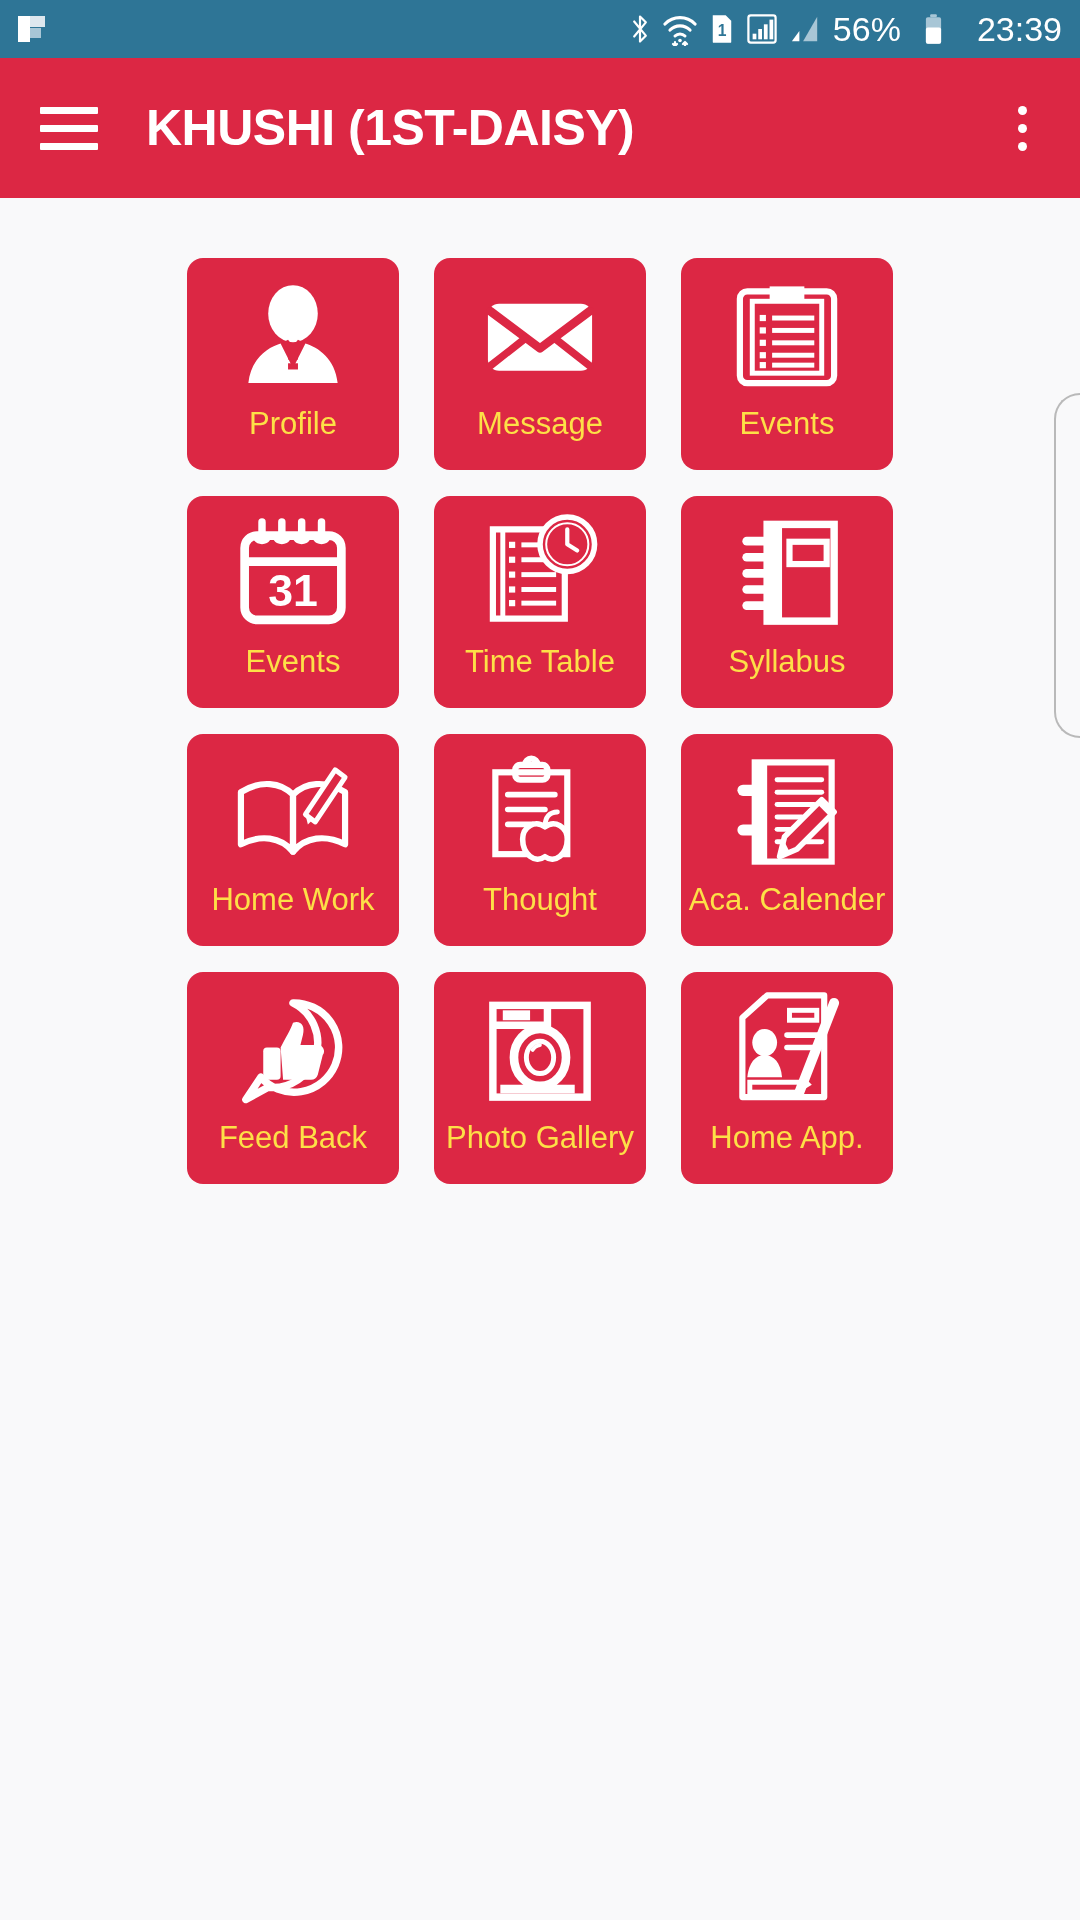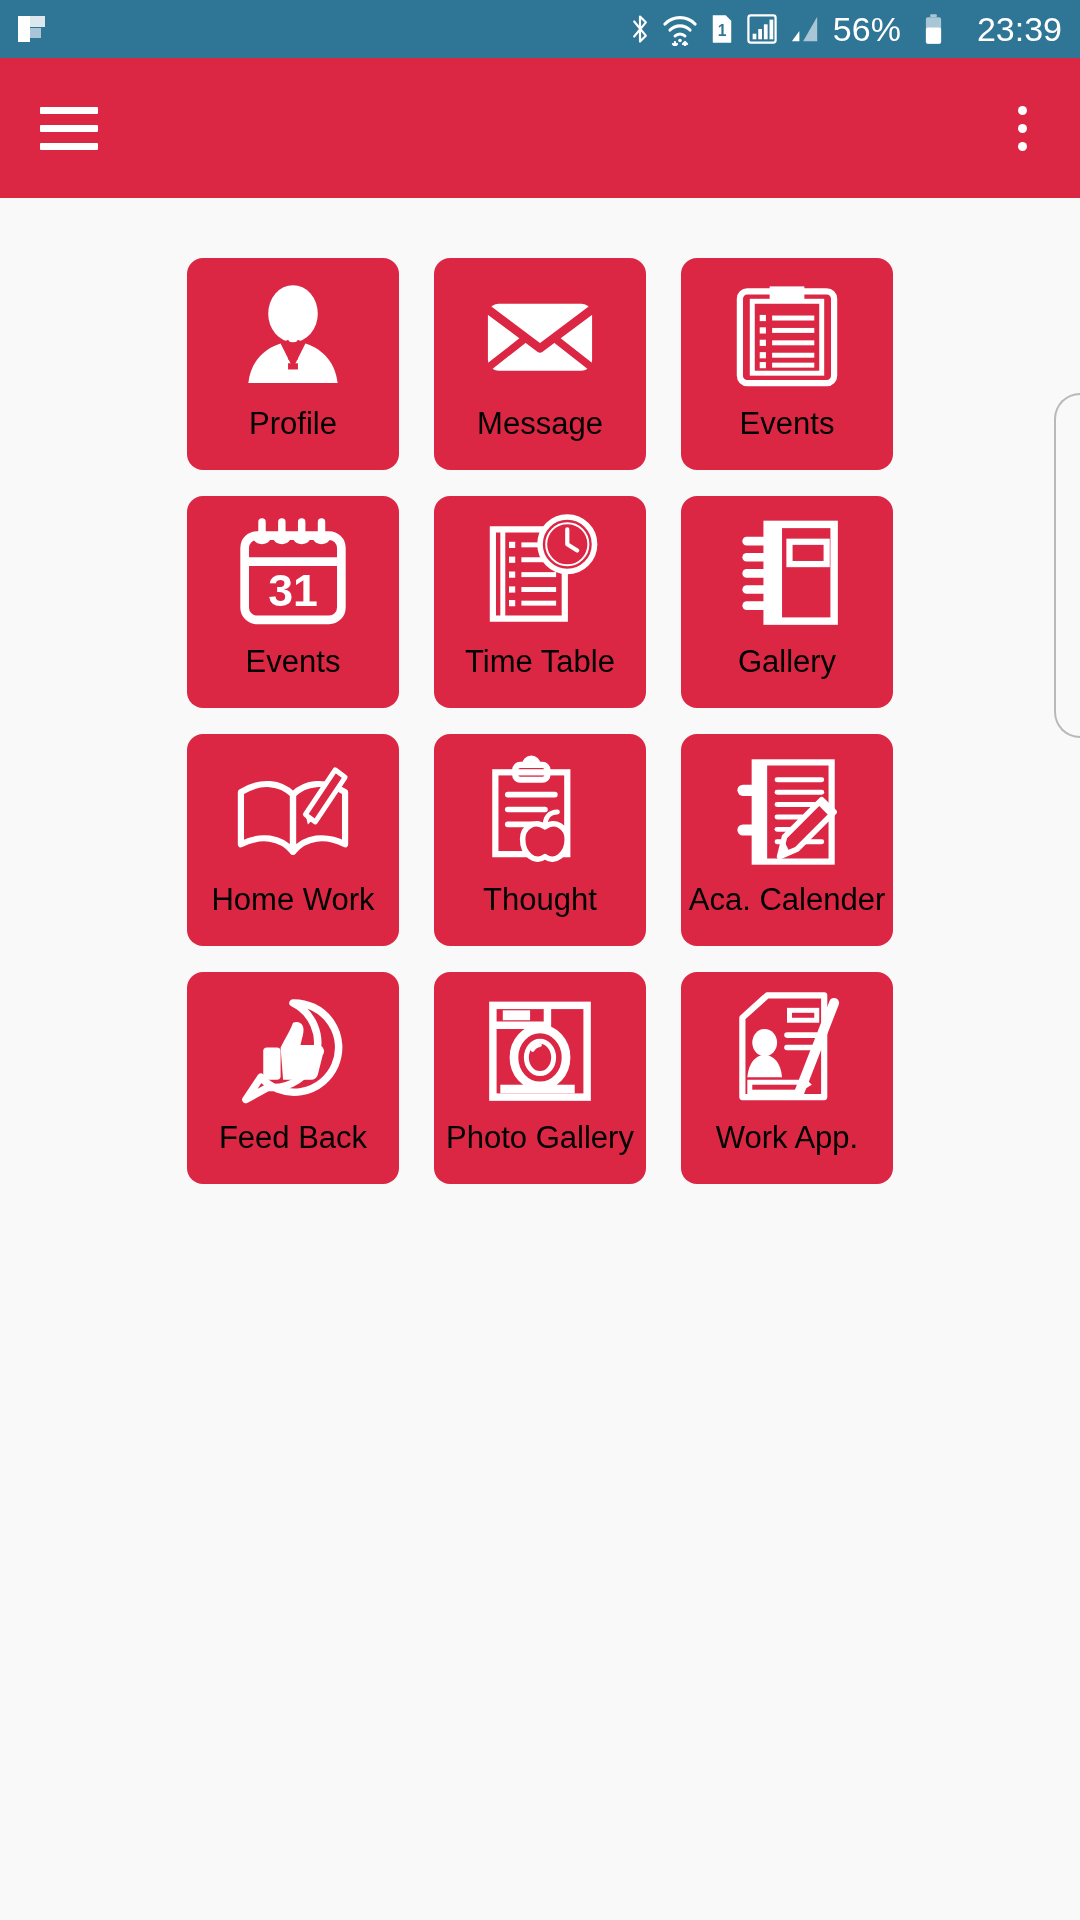--- a/index.html
+++ b/index.html
@@ -112,21 +112,21 @@
   }
   .tile-icon {
     height:124px;
     width:124px;
     display:flex;
     align-items:center;
     justify-content:flex-start;
   }
   .tile-icon svg { display:block; width:100%; height:100%; }
   .tile-label {
-    color:#000000;
+    color:#fde047;
     font-size:31px;
     font-weight:400;
     line-height:1;
     margin-top:10px;
     white-space:nowrap;
   }
 
   
   #scrollbar-track {
     position:absolute;
@@ -209,20 +209,21 @@
     <span class="sb-text" id="clock">23:39</span>
   </div>
 </div>
 
 <div id="app-bar">
   <div id="hamburger-button">
     <span></span>
       <span></span>
       <span></span>
   </div>
+  <div id="app-title">KHUSHI (1ST-DAISY)</div>
   <div id="overflow-button">
     <i></i>
       <i></i>
       <i></i>
   </div>
 </div>
 
 <div id="content">
   <div id="tile-grid">
 
@@ -331,21 +332,21 @@
           <rect x="52" y="24" width="30" height="18" fill="none" stroke="#ffffff" stroke-width="5"></rect>
           <g fill="#ffffff">
             <rect x="14" y="20" width="26" height="7" rx="3.5"></rect>
             <rect x="14" y="33" width="26" height="7" rx="3.5"></rect>
             <rect x="14" y="46" width="26" height="7" rx="3.5"></rect>
             <rect x="14" y="59" width="26" height="7" rx="3.5"></rect>
             <rect x="14" y="72" width="26" height="7" rx="3.5"></rect>
           </g>
         </svg>
       </div>
-      <div class="tile-label">Gallery</div>
+      <div class="tile-label">Syllabus</div>
     </div>
 
     <div class="tile">
       <div class="tile-icon">
         <svg viewBox="0 0 100 100">
           <path d="M8 34 C24 24 40 26 50 36 L50 82 C40 70 24 68 8 76 Z" fill="none" stroke="#ffffff" stroke-width="5" stroke-linejoin="round"></path>
           <path d="M92 34 C76 24 60 26 50 36 L50 82 C60 70 76 68 92 76 Z" fill="none" stroke="#ffffff" stroke-width="5" stroke-linejoin="round"></path>
           <path d="M60 52 L84 16 L92 22 L68 58 Z" fill="#dc2744" stroke="#ffffff" stroke-width="4" stroke-linejoin="round"></path>
           <path d="M60 52 L66 56 L62 60 Z" fill="#ffffff"></path>
         </svg>
@@ -431,19 +432,19 @@
           <rect x="52" y="18" width="22" height="8" fill="none" stroke="#ffffff" stroke-width="4"></rect>
           <g stroke="#ffffff" stroke-width="4.5" stroke-linecap="round">
             <path d="M50 38 H76"></path>
               <path d="M50 48 H76"></path>
           </g>
           <rect x="20" y="76" width="40" height="8" fill="none" stroke="#ffffff" stroke-width="4"></rect>
           <path d="M60 84 L88 12" stroke="#ffffff" stroke-width="8" stroke-linecap="round"></path>
           <path d="M60 84 L66 74 L70 78 Z" fill="#ffffff"></path>
         </svg>
       </div>
-      <div class="tile-label">Work App.</div>
+      <div class="tile-label">Home App.</div>
     </div>
 
   </div>
 
   <div id="scrollbar-track"></div>
 </div>
 
 </body></html>

